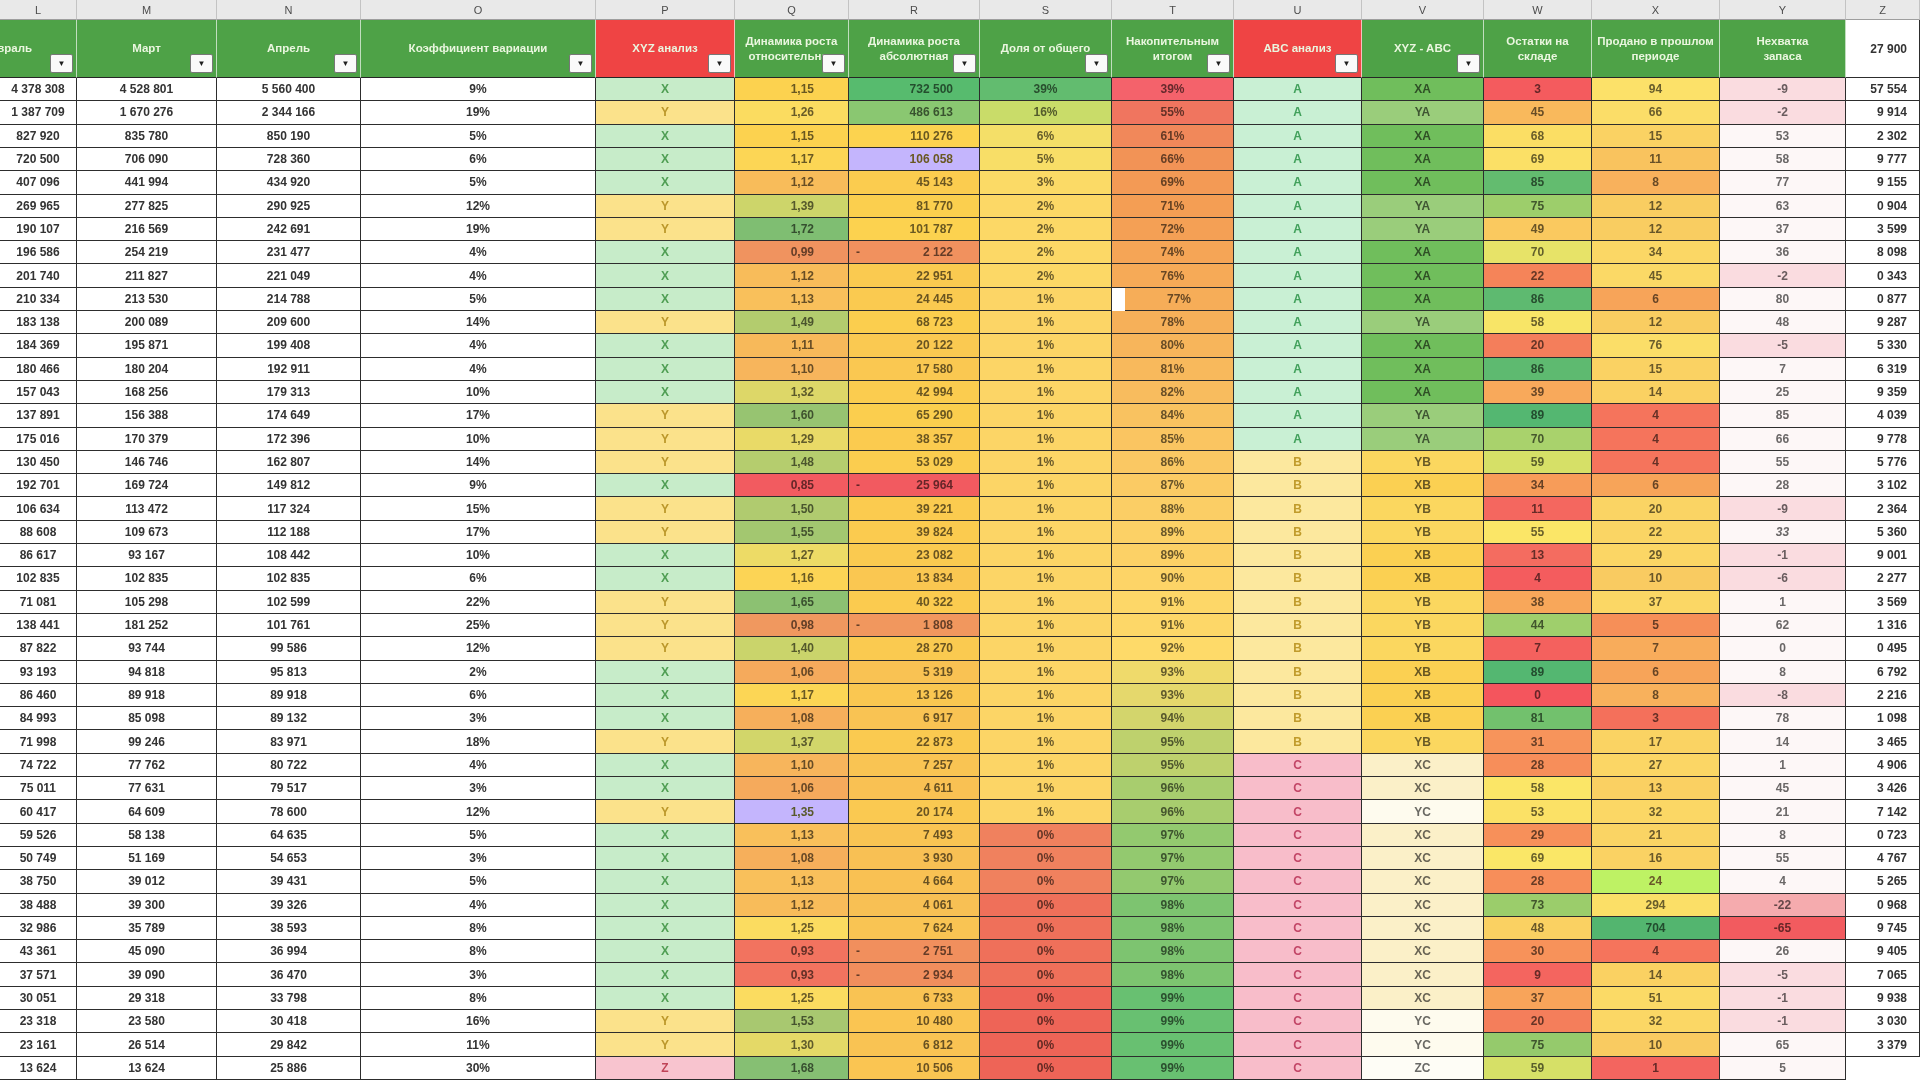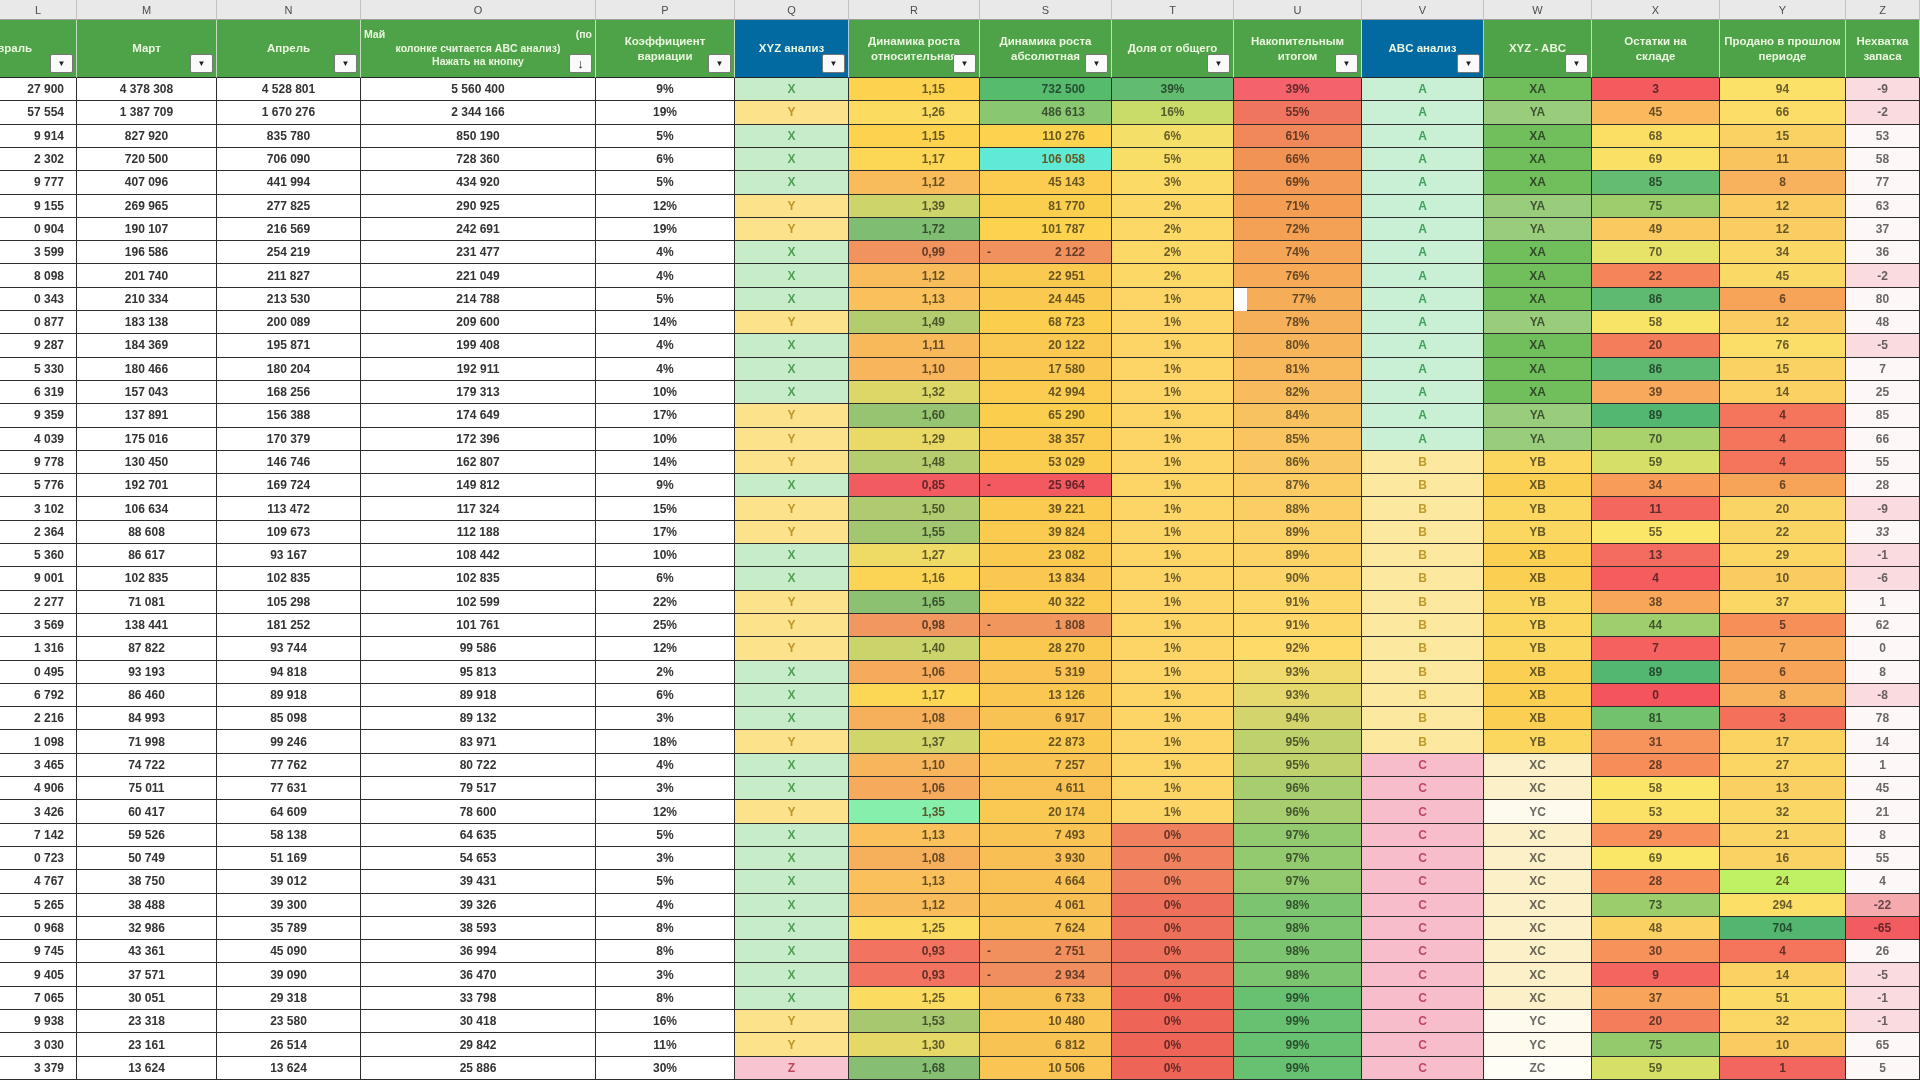--- a/index.html
+++ b/index.html
@@ -9,21 +9,21 @@
     grid-template-columns:77px 140px 144px 235px 139px 114px 131px 132px 122px 128px 122px 108px 128px 126px 74px;
     grid-template-rows:20px 58px repeat(43,1fr);
     width:1920px;height:1080px;background:#fff;
   }
   .lc{background:#E9E9E9;border-right:1px solid #c3c3c3;border-bottom:1px solid #9e9e9e;
       color:#4c4c4c;font-size:11px;display:flex;align-items:center;justify-content:center;}
   .hc{position:relative;background:#4EA247;border-right:1px solid rgba(255,255,255,.65);
       border-bottom:1px solid #262626;color:#EAF6DF;font-weight:700;font-size:11.5px;line-height:1.25;
       display:flex;flex-direction:column;align-items:center;justify-content:center;text-align:center;
       padding:2px 3px;overflow:hidden;}
-  .hc.dark{background:#0369a1;text-align:right;}
+  .hc.dark{background:#ef4444;text-align:right;}
   .hc.small{font-size:10.5px;line-height:1.3;}
   .hc .wrap{white-space:pre-line;}
   .clipwrap{width:140px;margin-left:-63px;text-align:center;flex:none;}
   .clipwrapR{width:150px;flex:none;text-align:center;white-space:pre-line;}
   .mline1{display:flex;justify-content:space-between;width:100%;padding:0 2px;}
   .fbtn{position:absolute;right:3px;bottom:4px;width:21px;height:17px;background:#fafafa;
       border:1px solid #777;border-radius:2px;display:flex;align-items:center;justify-content:center;
       font-size:8px;color:#1e1e1e;cursor:pointer;padding:0;line-height:1;}
   .fbtn.sort{font-size:13px;font-weight:700;}
   .dc{border-right:1px solid #2d2d2d;border-bottom:1px solid #2d2d2d;font-size:12px;font-weight:700;
@@ -59,29 +59,20 @@
       <div class="fbtn">▼</div>
     </div>
     <div class="hc">
       <span class="wrap">Март</span>
       <div class="fbtn">▼</div>
     </div>
     <div class="hc">
       <span class="wrap">Апрель</span>
       <div class="fbtn">▼</div>
     </div>
-    <div class="hc small">
-      <div class="mline1">
-        <span>Май</span>
-        <span>(по</span>
-      </div>
-      <span>колонке считается ABC анализ)</span>
-      <span>Нажать на кнопку</span>
-      <div class="fbtn sort">↓</div>
-    </div>
     <div class="hc">
       <span class="wrap">Коэффициент вариации</span>
       <div class="fbtn">▼</div>
     </div>
     <div class="hc dark">
       <span class="wrap">XYZ анализ</span>
       <div class="fbtn">▼</div>
     </div>
     <div class="hc">
       <span class="wrap">Динамика роста относительная</span>
@@ -164,21 +155,21 @@
     <div class="dc" style="background: rgb(251, 222, 100); color: rgb(105, 93, 42);">68</div>
     <div class="dc" style="background: rgb(250, 210, 99); color: rgb(105, 88, 41);">15</div>
     <div class="dc" style="background: rgb(253, 247, 247); color: rgb(106, 103, 103);">53</div>
     <div class="dc r pr12">2 302</div>
     <div class="dc">720 500</div>
     <div class="dc">706 090</div>
     <div class="dc">728 360</div>
     <div class="dc">6%</div>
     <div class="dc" style="background: rgb(199, 236, 201); color: rgb(79, 158, 83);">X</div>
     <div class="dc r pr34" style="background: rgb(252, 214, 85); color: rgb(105, 89, 35);">1,17</div>
-    <div class="dc r pr26" style="background: #5eead4; color: rgb(105, 88, 33);">106 058</div>
+    <div class="dc r pr26" style="background: #c4b5fd; color: rgb(105, 88, 33);">106 058</div>
     <div class="dc" style="background: rgb(248, 222, 103); color: rgb(104, 93, 43);">5%</div>
     <div class="dc" style="background: rgb(242, 147, 86); color: rgb(101, 61, 36);">66%</div>
     <div class="dc" style="background: rgb(201, 240, 212); color: rgb(65, 160, 91);">A</div>
     <div class="dc" style="background: rgb(112, 190, 92); color: rgb(47, 79, 38);">XA</div>
     <div class="dc" style="background: rgb(251, 224, 102); color: rgb(105, 94, 42);">69</div>
     <div class="dc" style="background: rgb(249, 195, 94); color: rgb(104, 81, 39);">11</div>
     <div class="dc" style="background: rgb(253, 247, 247); color: rgb(106, 103, 103);">58</div>
     <div class="dc r pr12">9 777</div>
     <div class="dc">407 096</div>
     <div class="dc">441 994</div>
@@ -583,21 +574,21 @@
     <div class="dc" style="background: rgb(251, 240, 200); color: rgb(105, 100, 84);">XC</div>
     <div class="dc" style="background: rgb(251, 230, 103); color: rgb(105, 96, 43);">58</div>
     <div class="dc" style="background: rgb(250, 208, 98); color: rgb(105, 87, 41);">13</div>
     <div class="dc" style="background: rgb(253, 247, 247); color: rgb(106, 103, 103);">45</div>
     <div class="dc r pr12">3 426</div>
     <div class="dc">60 417</div>
     <div class="dc">64 609</div>
     <div class="dc">78 600</div>
     <div class="dc">12%</div>
     <div class="dc" style="background: rgb(251, 226, 139); color: rgb(187, 151, 42);">Y</div>
-    <div class="dc r pr34" style="background: #86efac; color: rgb(89, 89, 44); text-align: center;">1,35</div>
+    <div class="dc r pr34" style="background: #c4b5fd; color: rgb(89, 89, 44); text-align: center;">1,35</div>
     <div class="dc r pr26" style="background: rgb(250, 201, 81); color: rgb(105, 84, 34);">20 174</div>
     <div class="dc" style="background: rgb(252, 213, 102); color: rgb(105, 89, 42);">1%</div>
     <div class="dc" style="background: rgb(168, 205, 110); color: rgb(70, 86, 46);">96%</div>
     <div class="dc" style="background: rgb(248, 189, 202); color: rgb(194, 70, 103);">C</div>
     <div class="dc" style="background: rgb(254, 251, 238); color: rgb(106, 105, 99);">YC</div>
     <div class="dc" style="background: rgb(251, 225, 102); color: rgb(105, 94, 42);">53</div>
     <div class="dc" style="background: rgb(251, 215, 101); color: rgb(105, 90, 42);">32</div>
     <div class="dc" style="background: rgb(253, 247, 247); color: rgb(106, 103, 103);">21</div>
     <div class="dc r pr12">7 142</div>
     <div class="dc">59 526</div>

